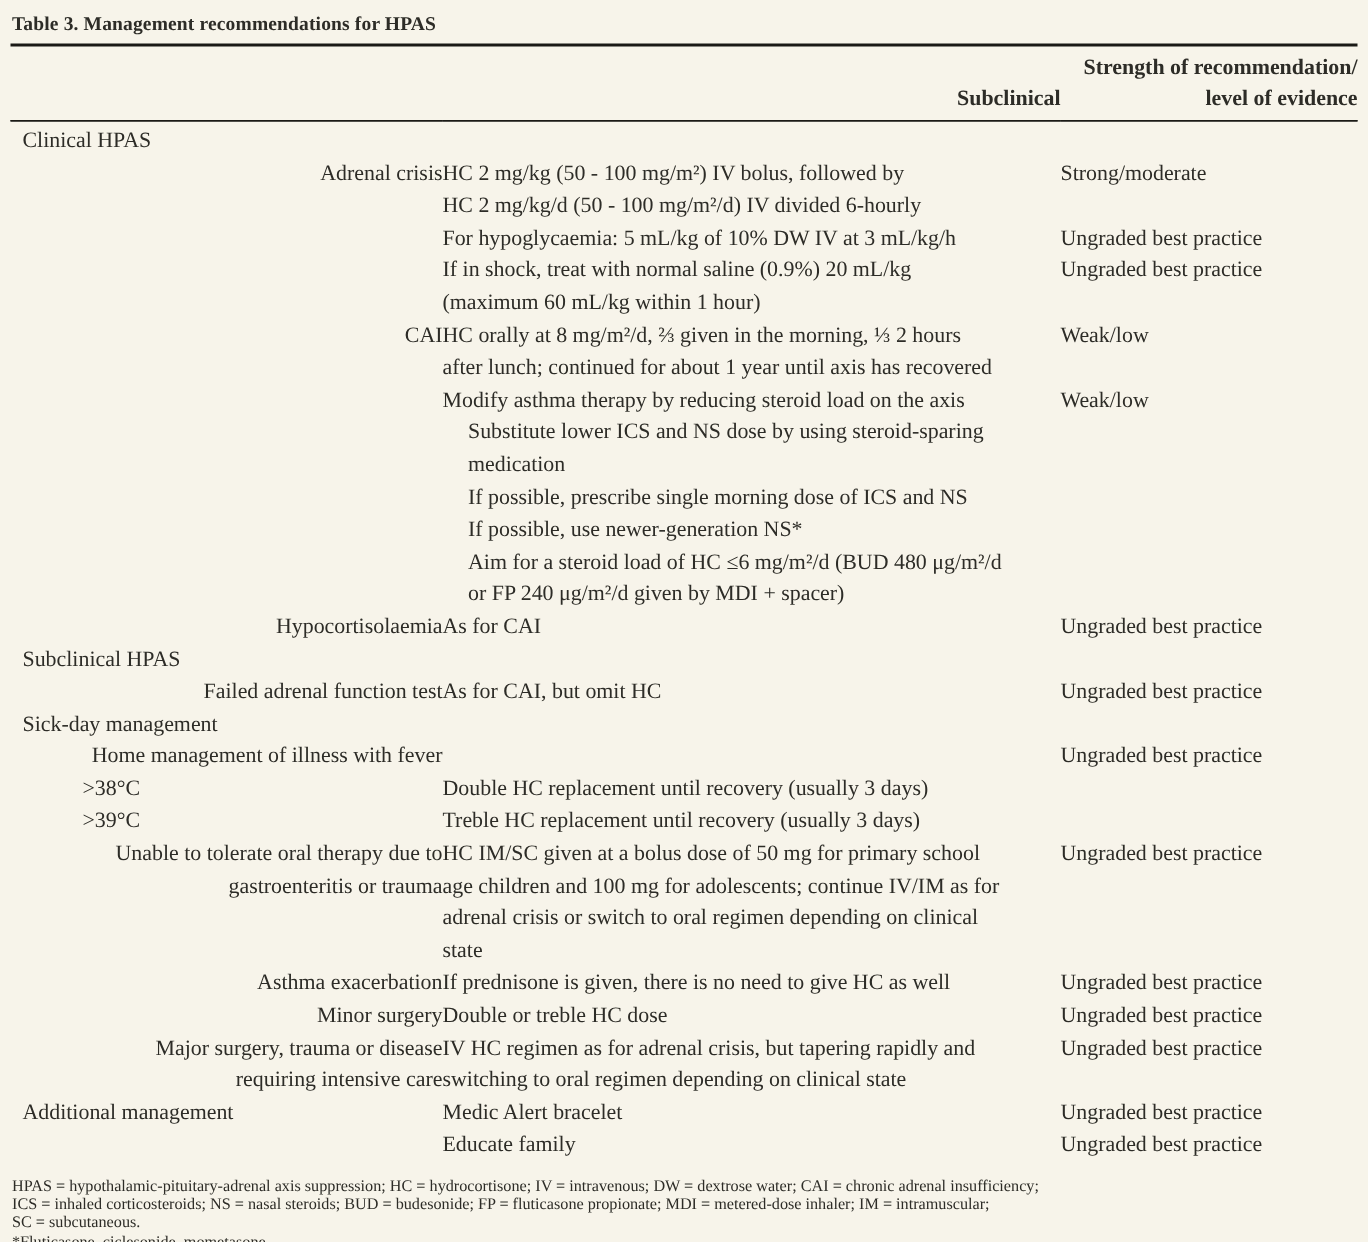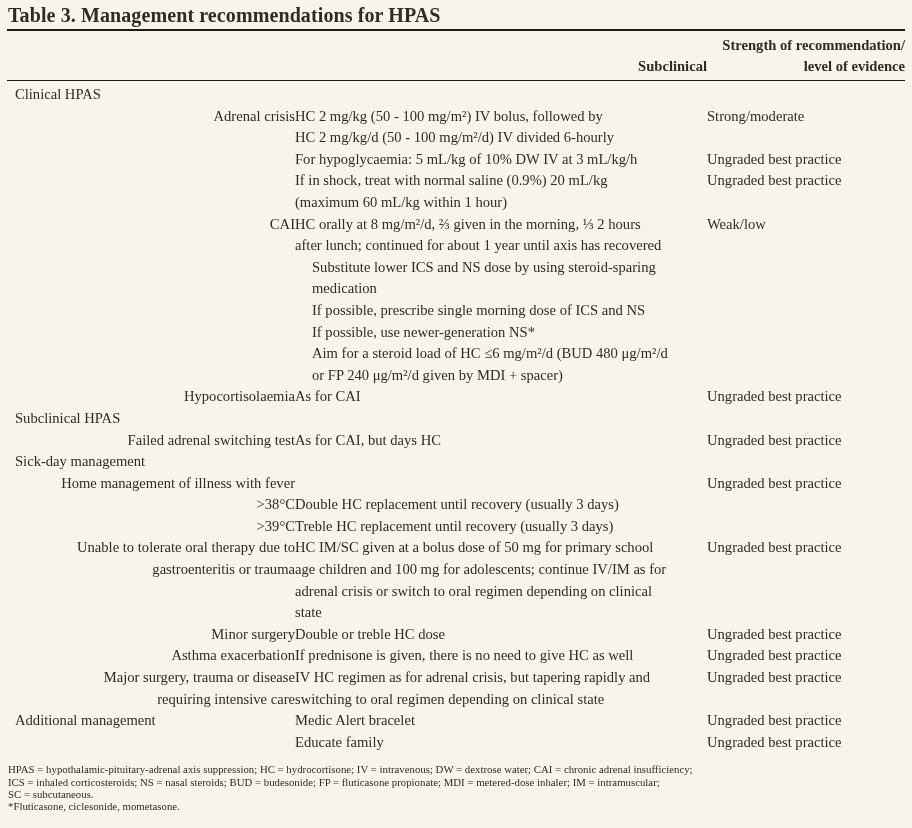--- a/index.html
+++ b/index.html
@@ -10,21 +10,21 @@
     color:#2d2c27;
     overflow:hidden;
   }
   .page{
     box-sizing:border-box;
     width:912px;height:828px;
     padding:5px 7px 0 7px;
   }
   .title{
     font-weight:bold;
-    font-size:20px;
+    font-size:13px;
     line-height:19px;
     padding:1px 0 4px 1px;
     border-bottom:2.5px solid #1b1a16;
     letter-spacing:.1px;
   }
   table{
     width:100%;
     border-collapse:collapse;
     table-layout:fixed;
   }
@@ -42,21 +42,21 @@
   }
   tbody td{
     vertical-align:top;
     font-size:14.6px;
     line-height:21.6px;
     padding:0;
   }
   tbody tr:first-child td{padding-top:3px;}
   .l0{padding-left:8px;}
   .l1{padding-left:24px;text-align:right;}
-  .l2{padding-left:48px;text-align:right;}
+  .l2{padding-left:48px;}
   .m1{padding-left:17px;}
   .footnotes{
     margin-top:10px;
     font-size:10.8px;
     line-height:12.2px;
     padding-left:1px;
   }
 </style>
 </head>
 <body>
@@ -128,20 +128,29 @@
             <div>HC orally at 8 mg/m²/d, ⅔ given in the morning, ⅓ 2 hours</div>
             <div>after lunch; continued for about 1 year until axis has recovered</div>
           </td>
           <td>
             <div>Weak/low</div>
           </td>
         </tr>
         <tr>
           <td></td>
           <td>
+            <div>Modify asthma therapy by reducing steroid load on the axis</div>
+          </td>
+          <td>
+            <div>Weak/low</div>
+          </td>
+        </tr>
+        <tr>
+          <td></td>
+          <td>
             <div class="m1">Substitute lower ICS and NS dose by using steroid-sparing</div>
             <div class="m1">medication</div>
           </td>
           <td></td>
         </tr>
         <tr>
           <td></td>
           <td>
             <div class="m1">If possible, prescribe single morning dose of ICS and NS</div>
             <div class="m1">If possible, use newer-generation NS*</div>
@@ -169,24 +178,24 @@
         </tr>
         <tr>
           <td>
             <div class="l0">Subclinical HPAS</div>
           </td>
           <td></td>
           <td></td>
         </tr>
         <tr>
           <td>
-            <div class="l1">Failed adrenal switching test</div>
-          </td>
-          <td>
-            <div>As for CAI, but days HC</div>
+            <div class="l1">Failed adrenal function test</div>
+          </td>
+          <td>
+            <div>As for CAI, but omit HC</div>
           </td>
           <td>
             <div>Ungraded best practice</div>
           </td>
         </tr>
         <tr>
           <td>
             <div class="l0">Sick-day management</div>
           </td>
           <td></td>
@@ -229,35 +238,35 @@
             <div>age children and 100 mg for adolescents; continue IV/IM as for</div>
             <div>adrenal crisis or switch to oral regimen depending on clinical</div>
             <div>state</div>
           </td>
           <td>
             <div>Ungraded best practice</div>
           </td>
         </tr>
         <tr>
           <td>
+            <div class="l1">Asthma exacerbation</div>
+          </td>
+          <td>
+            <div>If prednisone is given, there is no need to give HC as well</div>
+          </td>
+          <td>
+            <div>Ungraded best practice</div>
+          </td>
+        </tr>
+        <tr>
+          <td>
             <div class="l1">Minor surgery</div>
           </td>
           <td>
             <div>Double or treble HC dose</div>
-          </td>
-          <td>
-            <div>Ungraded best practice</div>
-          </td>
-        </tr>
-        <tr>
-          <td>
-            <div class="l1">Asthma exacerbation</div>
-          </td>
-          <td>
-            <div>If prednisone is given, there is no need to give HC as well</div>
           </td>
           <td>
             <div>Ungraded best practice</div>
           </td>
         </tr>
         <tr>
           <td>
             <div class="l1">Major surgery, trauma or disease</div>
             <div class="l1">requiring intensive care</div>
           </td>

